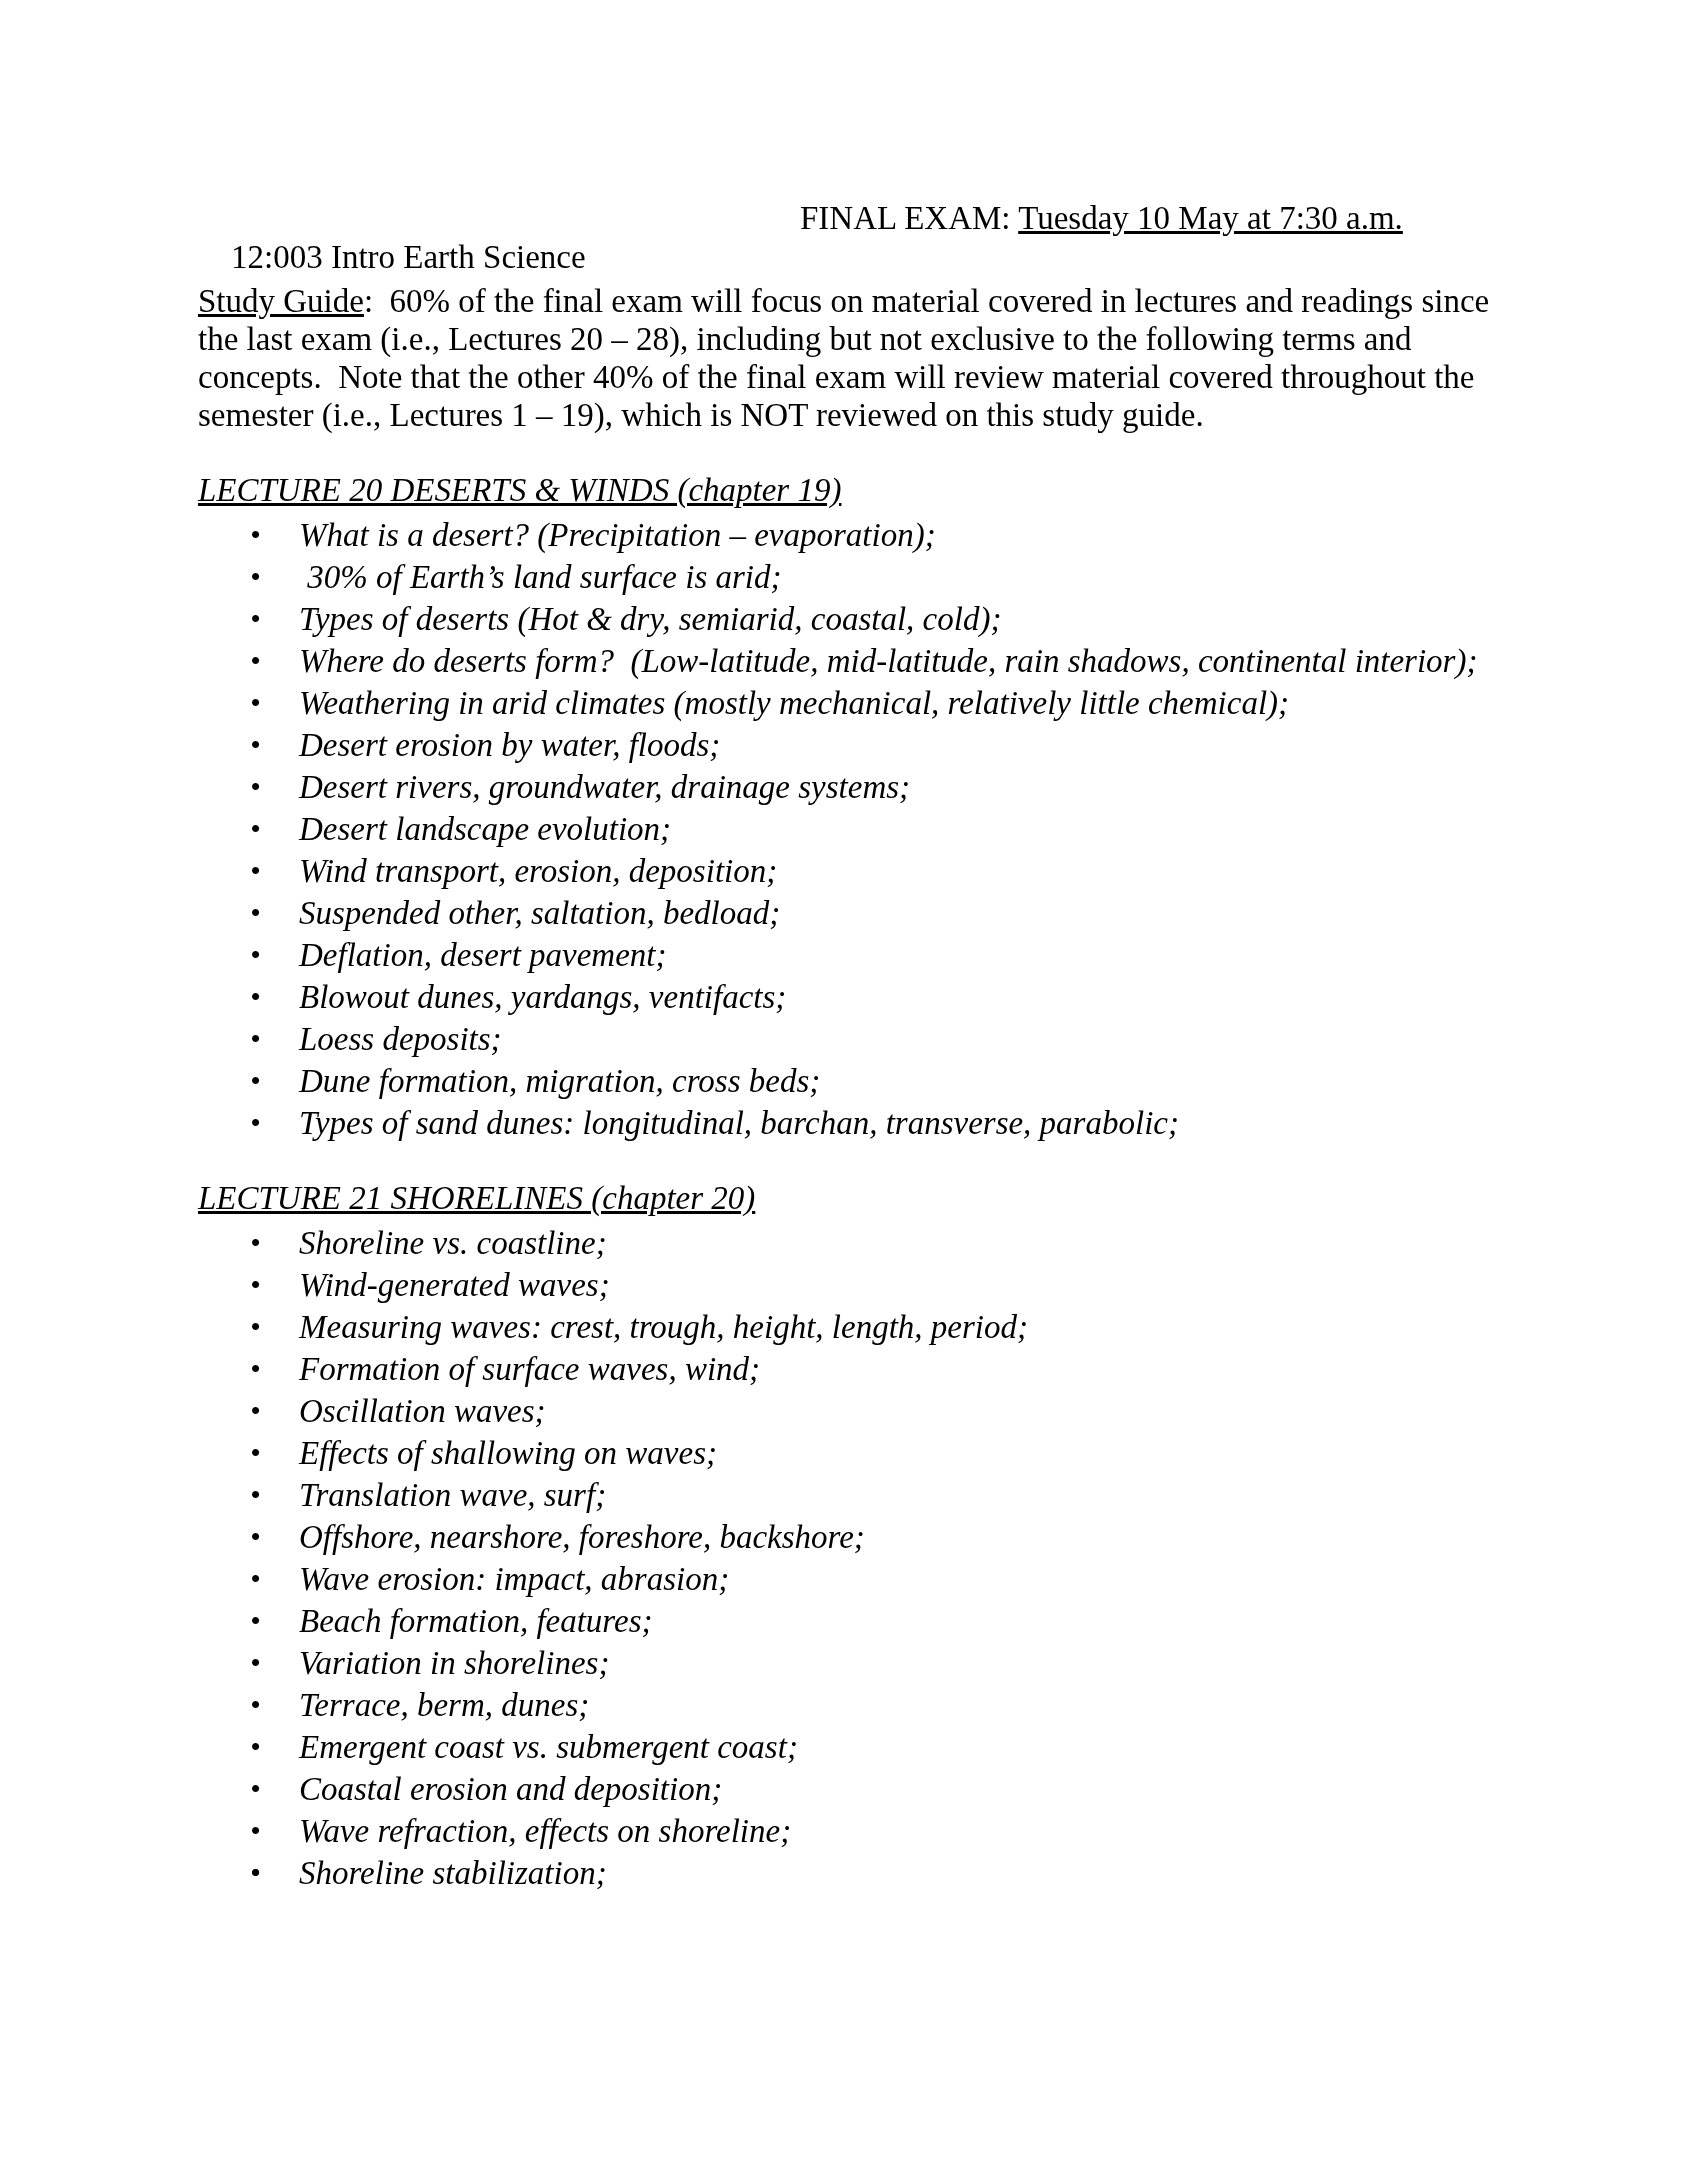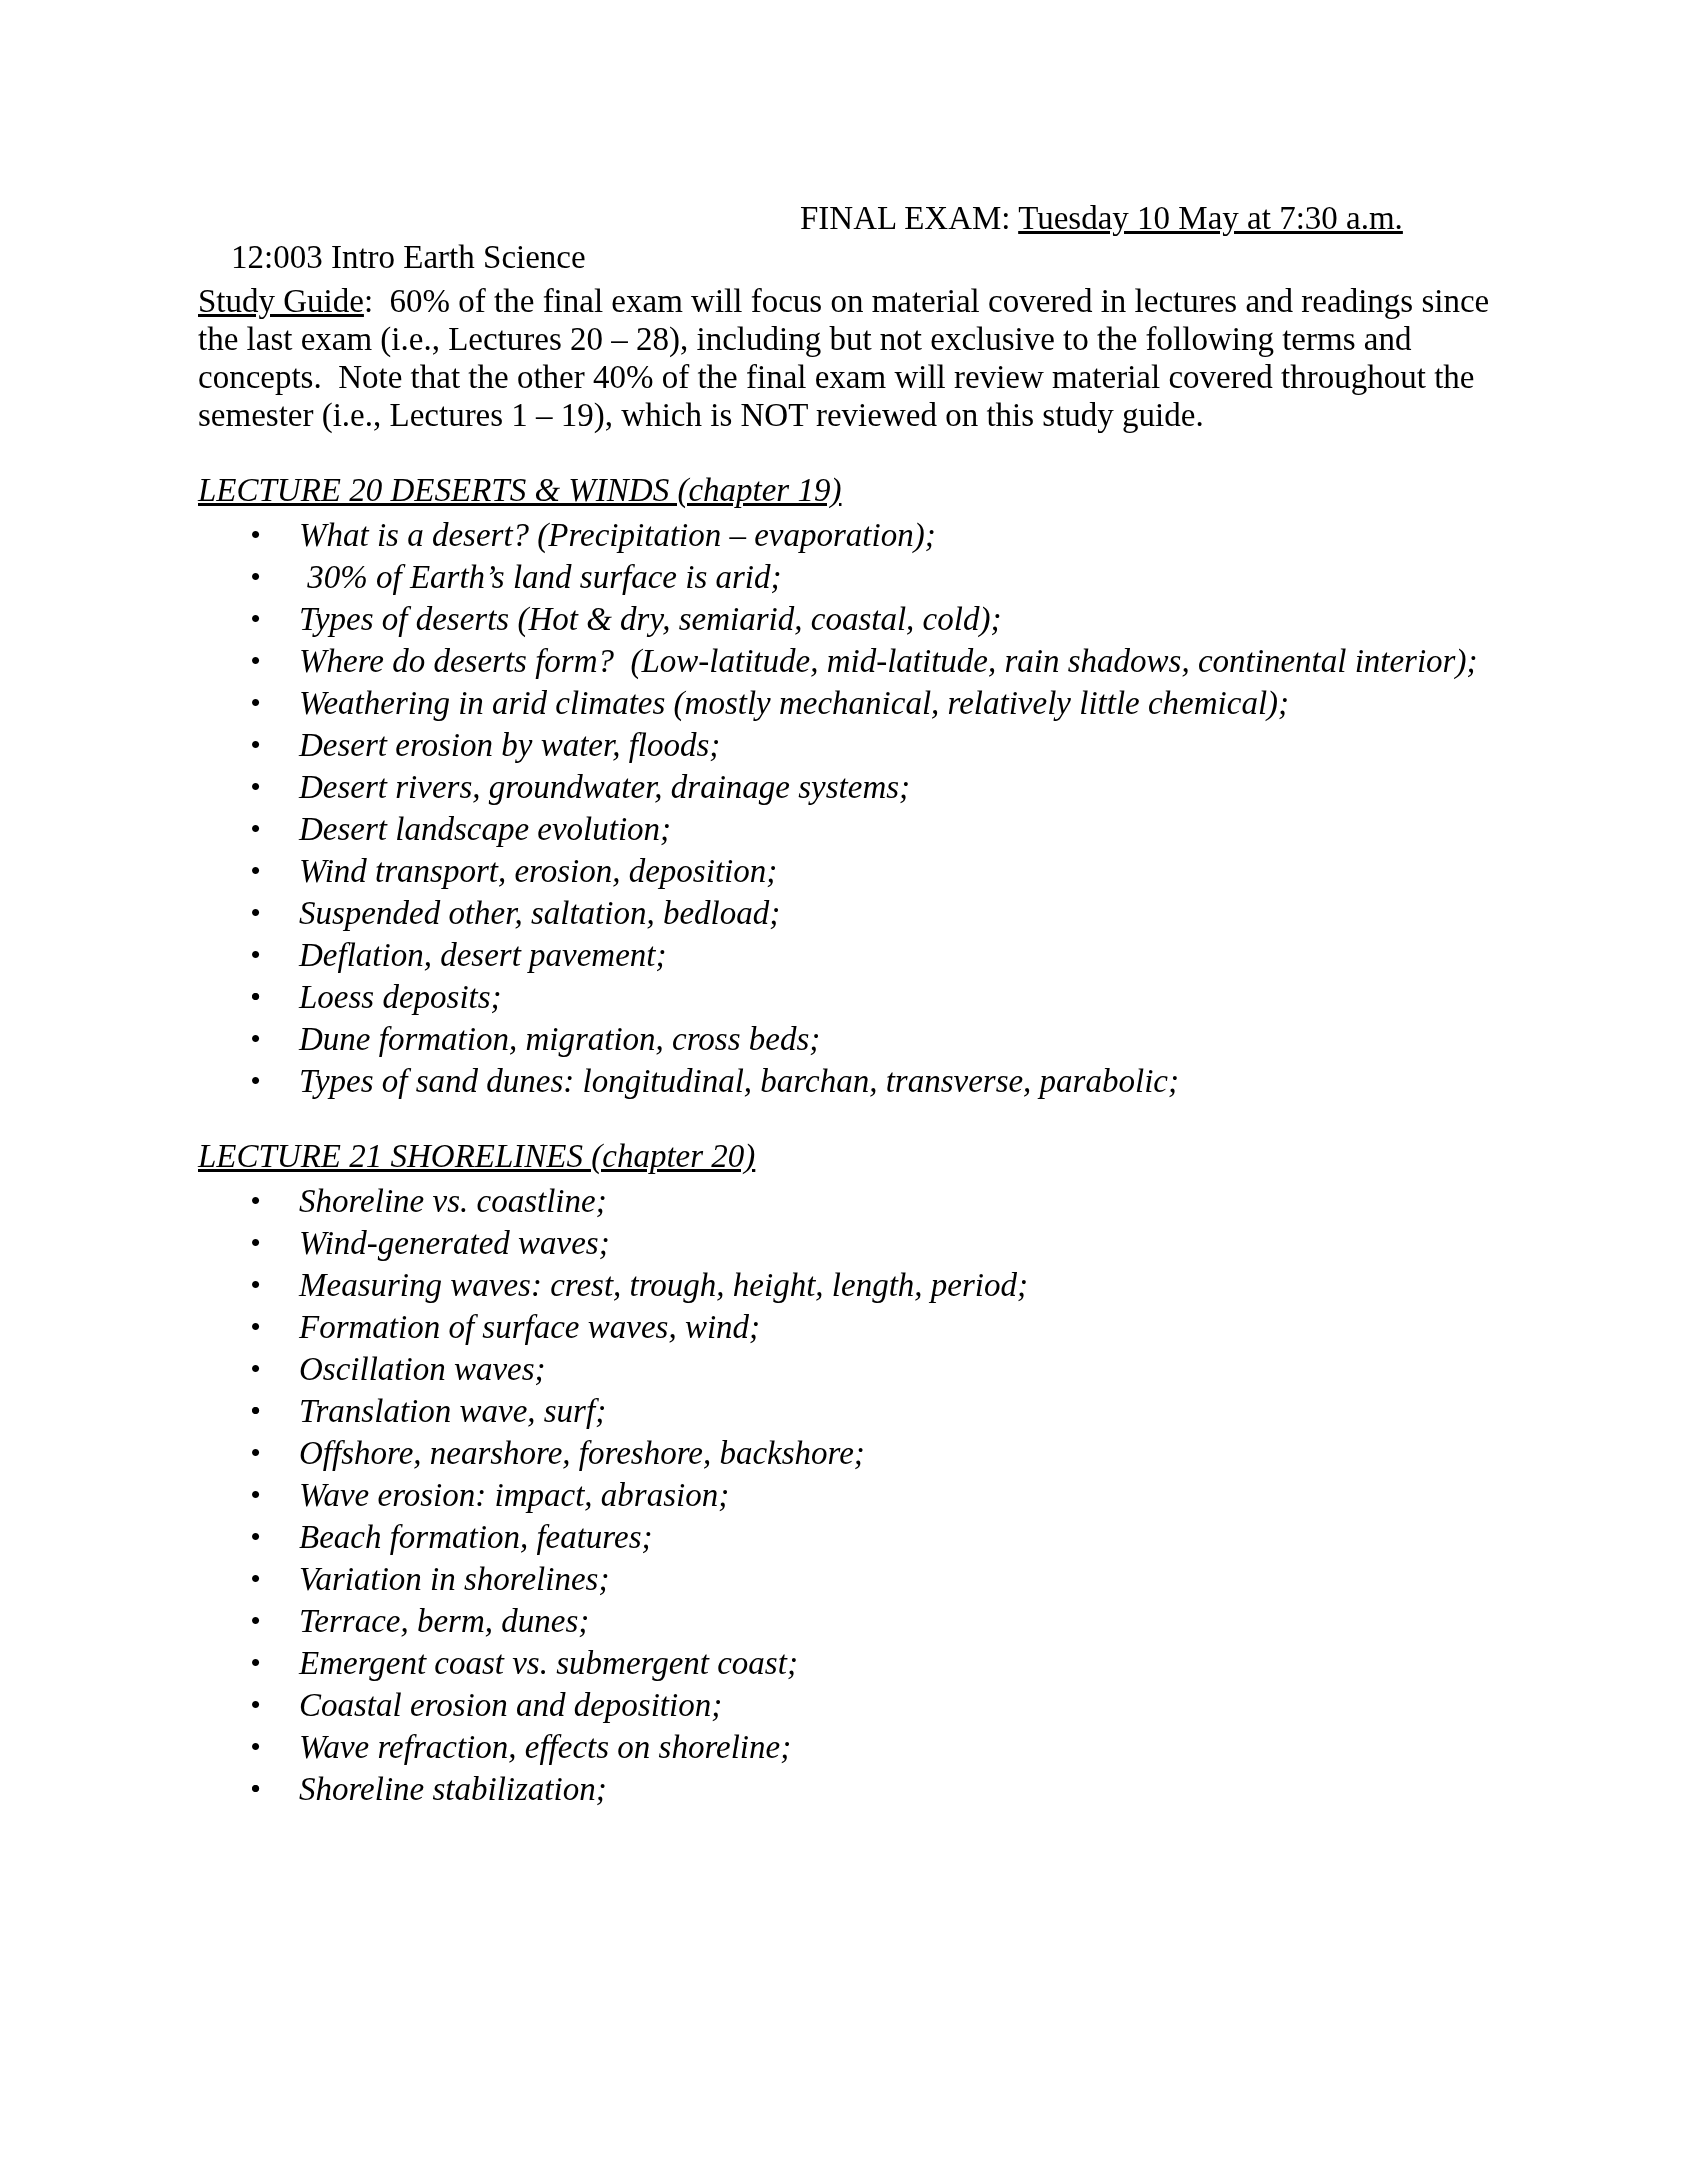--- a/index.html
+++ b/index.html
@@ -91,36 +91,36 @@
         <li><span class="bullet">•</span><span class="btext"> 30% of Earth’s land surface is arid;</span></li>
         <li><span class="bullet">•</span><span class="btext">Types of deserts (Hot &amp; dry, semiarid, coastal, cold);</span></li>
         <li><span class="bullet">•</span><span class="btext">Where do deserts form?  (Low-latitude, mid-latitude, rain shadows, continental interior);</span></li>
         <li><span class="bullet">•</span><span class="btext">Weathering in arid climates (mostly mechanical, relatively little chemical);</span></li>
         <li><span class="bullet">•</span><span class="btext">Desert erosion by water, floods;</span></li>
         <li><span class="bullet">•</span><span class="btext">Desert rivers, groundwater, drainage systems;</span></li>
         <li><span class="bullet">•</span><span class="btext">Desert landscape evolution;</span></li>
         <li><span class="bullet">•</span><span class="btext">Wind transport, erosion, deposition;</span></li>
         <li><span class="bullet">•</span><span class="btext">Suspended other, saltation, bedload;</span></li>
         <li><span class="bullet">•</span><span class="btext">Deflation, desert pavement;</span></li>
-        <li><span class="bullet">•</span></li>
+        <li><span class="bullet">•</span><span class="btext">Blowout dunes, yardangs, ventifacts;</span></li>
         <li><span class="bullet">•</span><span class="btext">Loess deposits;</span></li>
         <li><span class="bullet">•</span><span class="btext">Dune formation, migration, cross beds;</span></li>
         <li><span class="bullet">•</span><span class="btext">Types of sand dunes: longitudinal, barchan, transverse, parabolic;</span></li>
       </ul>
   </div>
 
   <div class="section">
     <div class="section-heading"><span class="u">LECTURE 21 SHORELINES (chapter 20)</span></div>
     <ul class="bullet-list">
         <li><span class="bullet">•</span><span class="btext">Shoreline vs. coastline;</span></li>
         <li><span class="bullet">•</span><span class="btext">Wind-generated waves;</span></li>
         <li><span class="bullet">•</span><span class="btext">Measuring waves: crest, trough, height, length, period;</span></li>
         <li><span class="bullet">•</span><span class="btext">Formation of surface waves, wind;</span></li>
         <li><span class="bullet">•</span><span class="btext">Oscillation waves;</span></li>
-        <li><span class="bullet">•</span></li>
+        <li><span class="bullet">•</span><span class="btext">Effects of shallowing on waves;</span></li>
         <li><span class="bullet">•</span><span class="btext">Translation wave, surf;</span></li>
         <li><span class="bullet">•</span><span class="btext">Offshore, nearshore, foreshore, backshore;</span></li>
         <li><span class="bullet">•</span><span class="btext">Wave erosion: impact, abrasion;</span></li>
         <li><span class="bullet">•</span><span class="btext">Beach formation, features;</span></li>
         <li><span class="bullet">•</span><span class="btext">Variation in shorelines;</span></li>
         <li><span class="bullet">•</span><span class="btext">Terrace, berm, dunes;</span></li>
         <li><span class="bullet">•</span><span class="btext">Emergent coast vs. submergent coast;</span></li>
         <li><span class="bullet">•</span><span class="btext">Coastal erosion and deposition;</span></li>
         <li><span class="bullet">•</span><span class="btext">Wave refraction, effects on shoreline;</span></li>
         <li><span class="bullet">•</span></li>

